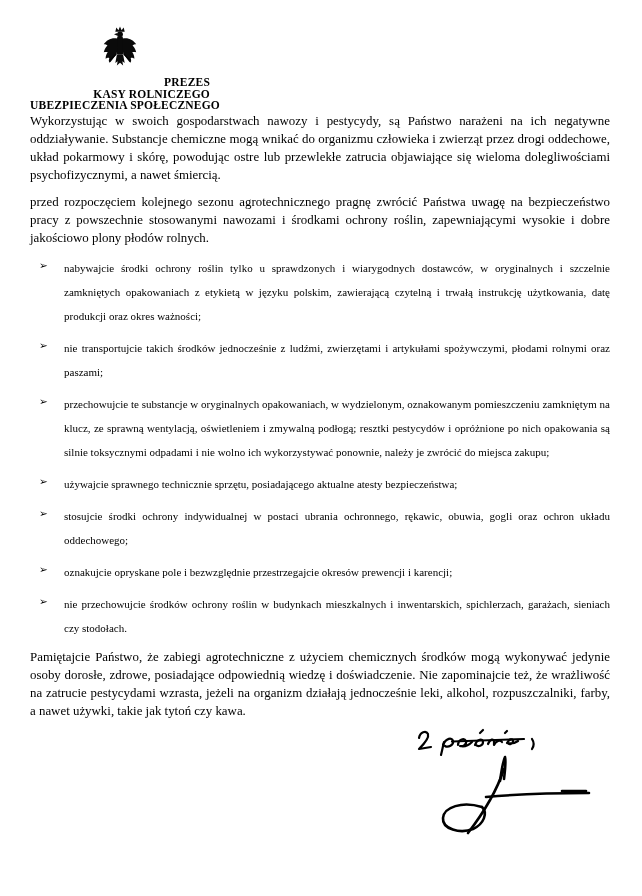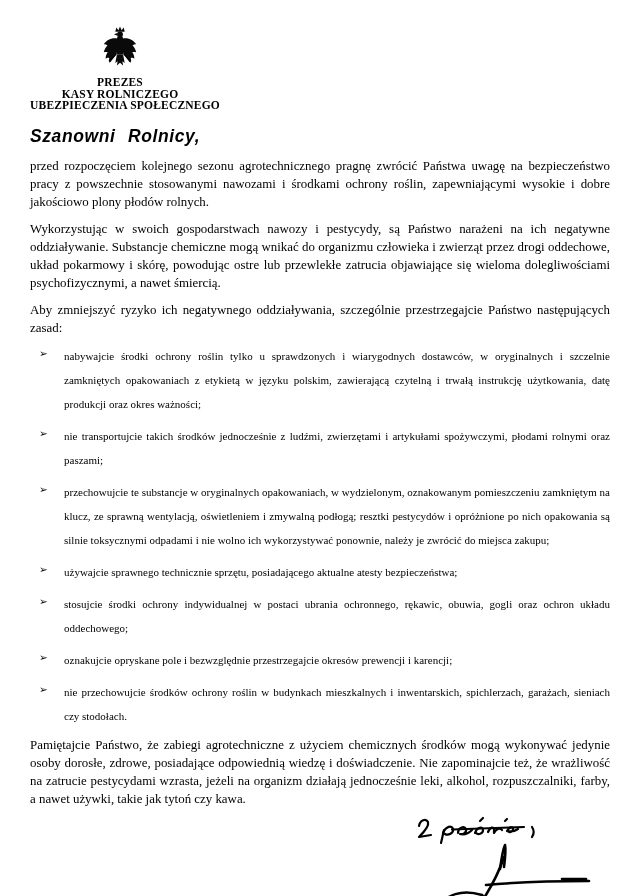--- a/index.html
+++ b/index.html
@@ -7,21 +7,21 @@
     position:relative;
     width:642px;height:896px;
     background:#ffffff;color:#000;
     font-family:"Liberation Serif",serif;
     overflow:hidden;
     box-sizing:border-box;
   }
   .content{padding:26px 32px 0 30px;}
 
   
-  .letterhead{width:180px;text-align:center;}
+  .letterhead{width:180px;text-align:right;}
   .emblem{display:block;margin:0 auto 4px auto;}
   .lh-line{font-weight:bold;font-size:11.5px;line-height:11.5px;letter-spacing:.2px;white-space:nowrap;}
   .lh-name{margin-top:14px;font-weight:bold;font-style:italic;font-size:13.5px;letter-spacing:.4px;}
 
   
   .salutation{
     margin:14px 0 10px 0;
     font-family:"Liberation Sans",sans-serif;
     font-weight:bold;font-style:italic;
     font-size:17.5px;letter-spacing:.6px;word-spacing:7px;
@@ -79,25 +79,23 @@
           <path d="M42.5,54 C47,58 50,61.5 53.5,65.5"></path>
         </g>
         <circle cx="15.5" cy="66.5" r="2" fill="#0a0a0a"></circle>
         <circle cx="54.5" cy="66.5" r="2" fill="#0a0a0a"></circle>
       </svg>
       <div class="lh-line">PREZES</div>
       <div class="lh-line">KASY ROLNICZEGO</div>
       <div class="lh-line">UBEZPIECZENIA SPOŁECZNEGO</div>
     </div>
 
-    <div class="salutation">Szanowni Rolnicy,</div>
 
+    <p class="para">Wykorzystując w swoich gospodarstwach nawozy i pestycydy, są Państwo narażeni na ich negatywne oddziaływanie. Substancje chemiczne mogą wnikać do organizmu człowieka i zwierząt przez drogi oddechowe, układ pokarmowy i skórę, powodując ostre lub przewlekłe zatrucia objawiające się wieloma dolegliwościami psychofizycznymi, a nawet śmiercią.</p>
     <p class="para">przed rozpoczęciem kolejnego sezonu agrotechnicznego pragnę zwrócić Państwa uwagę na bezpieczeństwo pracy z powszechnie stosowanymi nawozami i środkami ochrony roślin, zapewniającymi wysokie i dobre jakościowo plony płodów rolnych.</p>
-    <p class="para">Wykorzystując w swoich gospodarstwach nawozy i pestycydy, są Państwo narażeni na ich negatywne oddziaływanie. Substancje chemiczne mogą wnikać do organizmu człowieka i zwierząt przez drogi oddechowe, układ pokarmowy i skórę, powodując ostre lub przewlekłe zatrucia objawiające się wieloma dolegliwościami psychofizycznymi, a nawet śmiercią.</p>
-    <p class="para" style="margin-bottom:7px">Aby zmniejszyć ryzyko ich negatywnego oddziaływania, szczególnie przestrzegajcie Państwo następujących zasad:</p>
 
     <ul class="bullet-list">
       <li class="bullet-item">
         <span class="bullet-marker">➢</span>
         <span class="bullet-text">nabywajcie środki ochrony roślin tylko u sprawdzonych i wiarygodnych dostawców, w oryginalnych i szczelnie zamkniętych opakowaniach z etykietą w języku polskim, zawierającą czytelną i trwałą instrukcję użytkowania, datę produkcji oraz okres ważności;</span>
       </li>
       <li class="bullet-item">
         <span class="bullet-marker">➢</span>
         <span class="bullet-text">nie transportujcie takich środków jednocześnie z ludźmi, zwierzętami i artykułami spożywczymi, płodami rolnymi oraz paszami;</span>
       </li>

